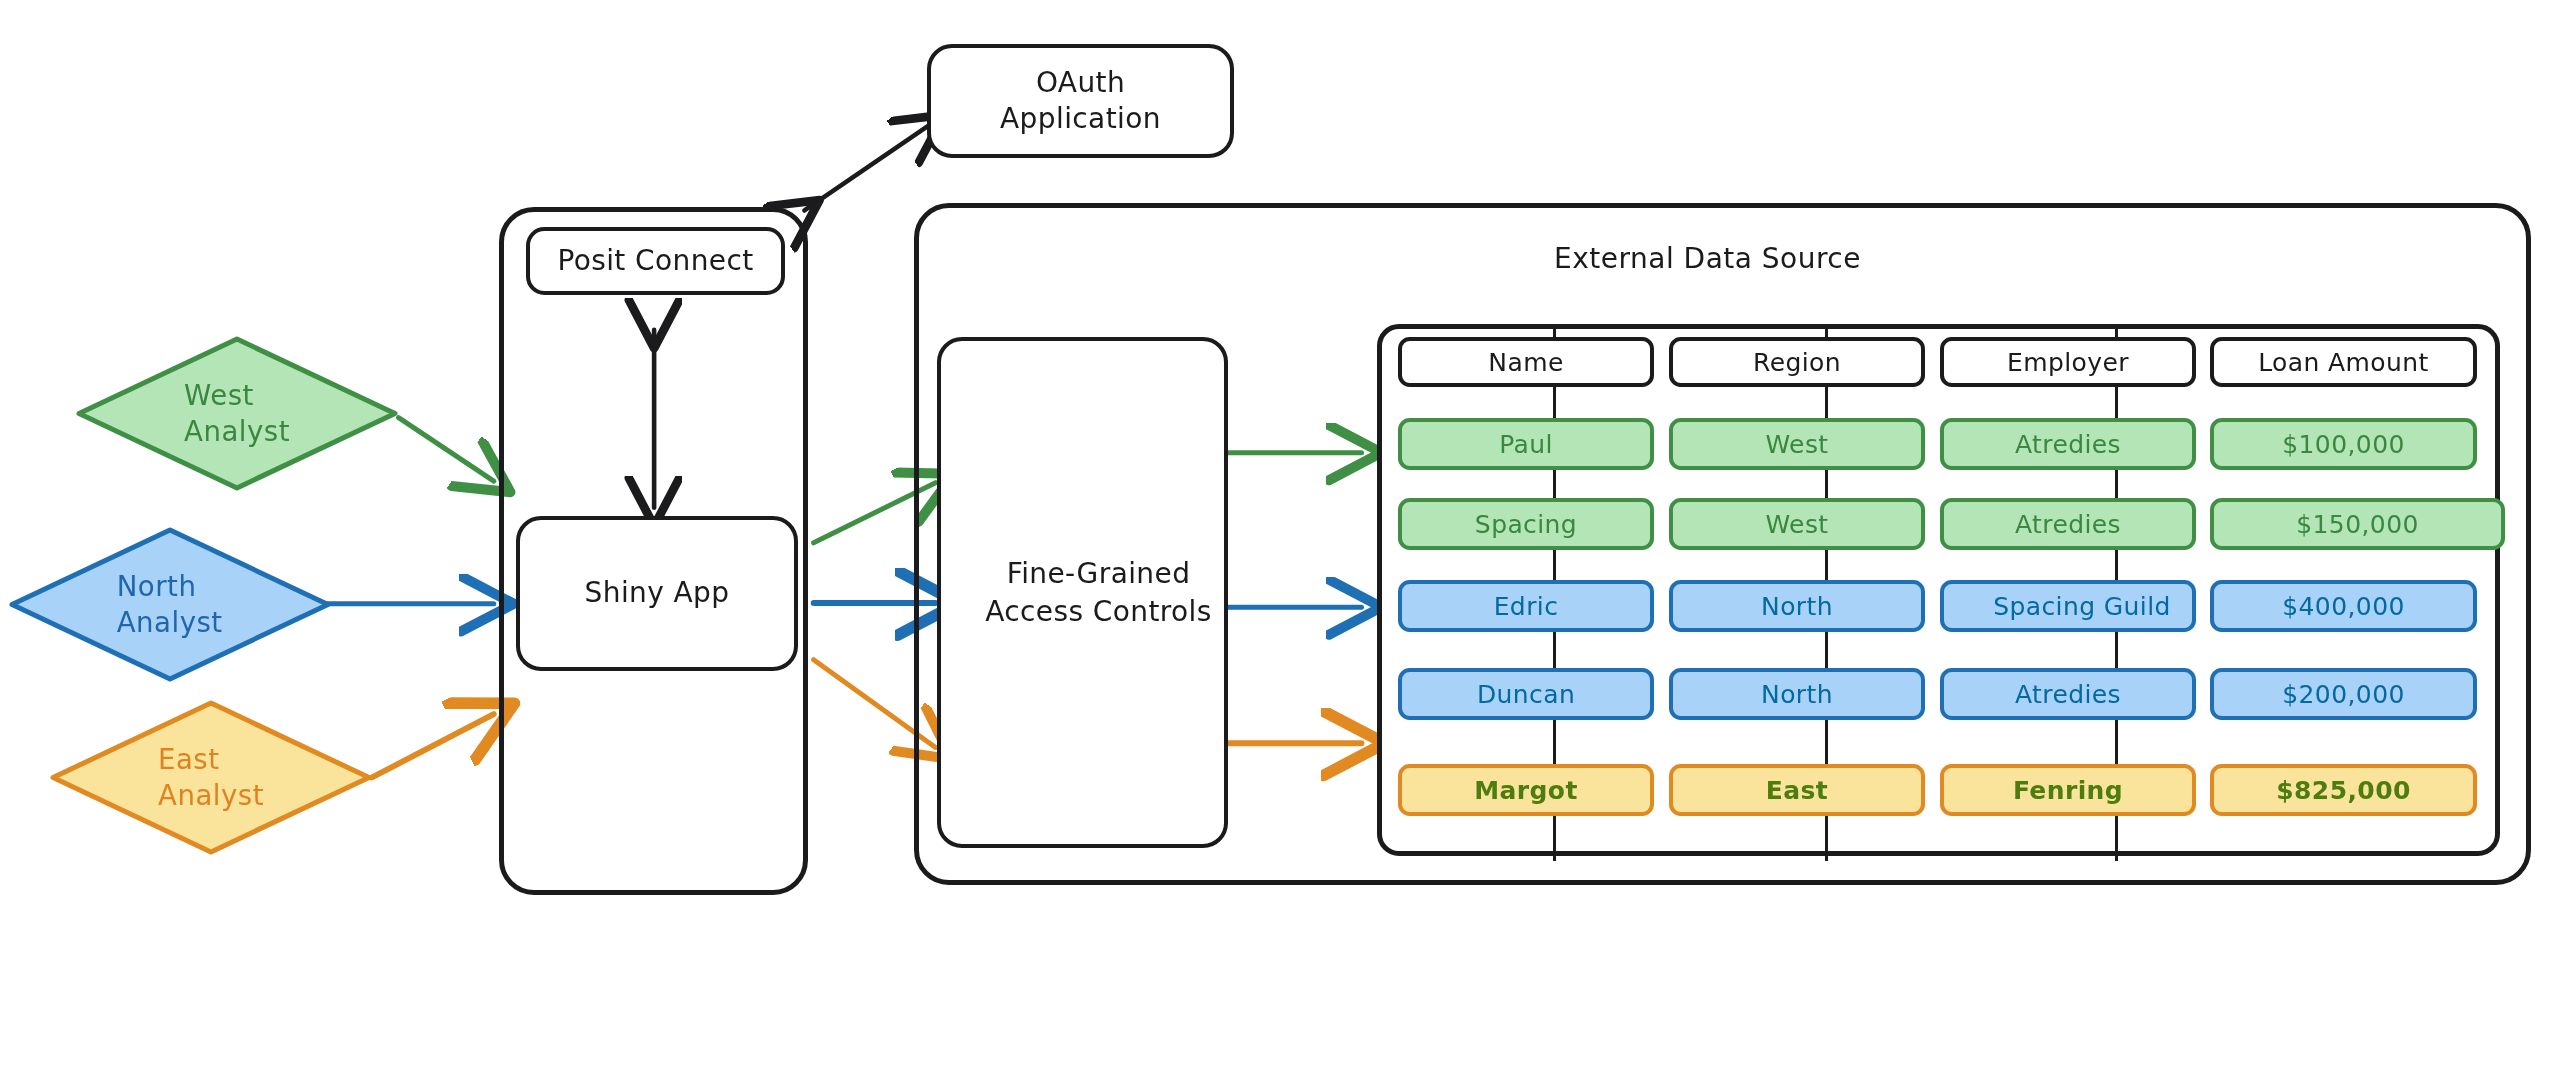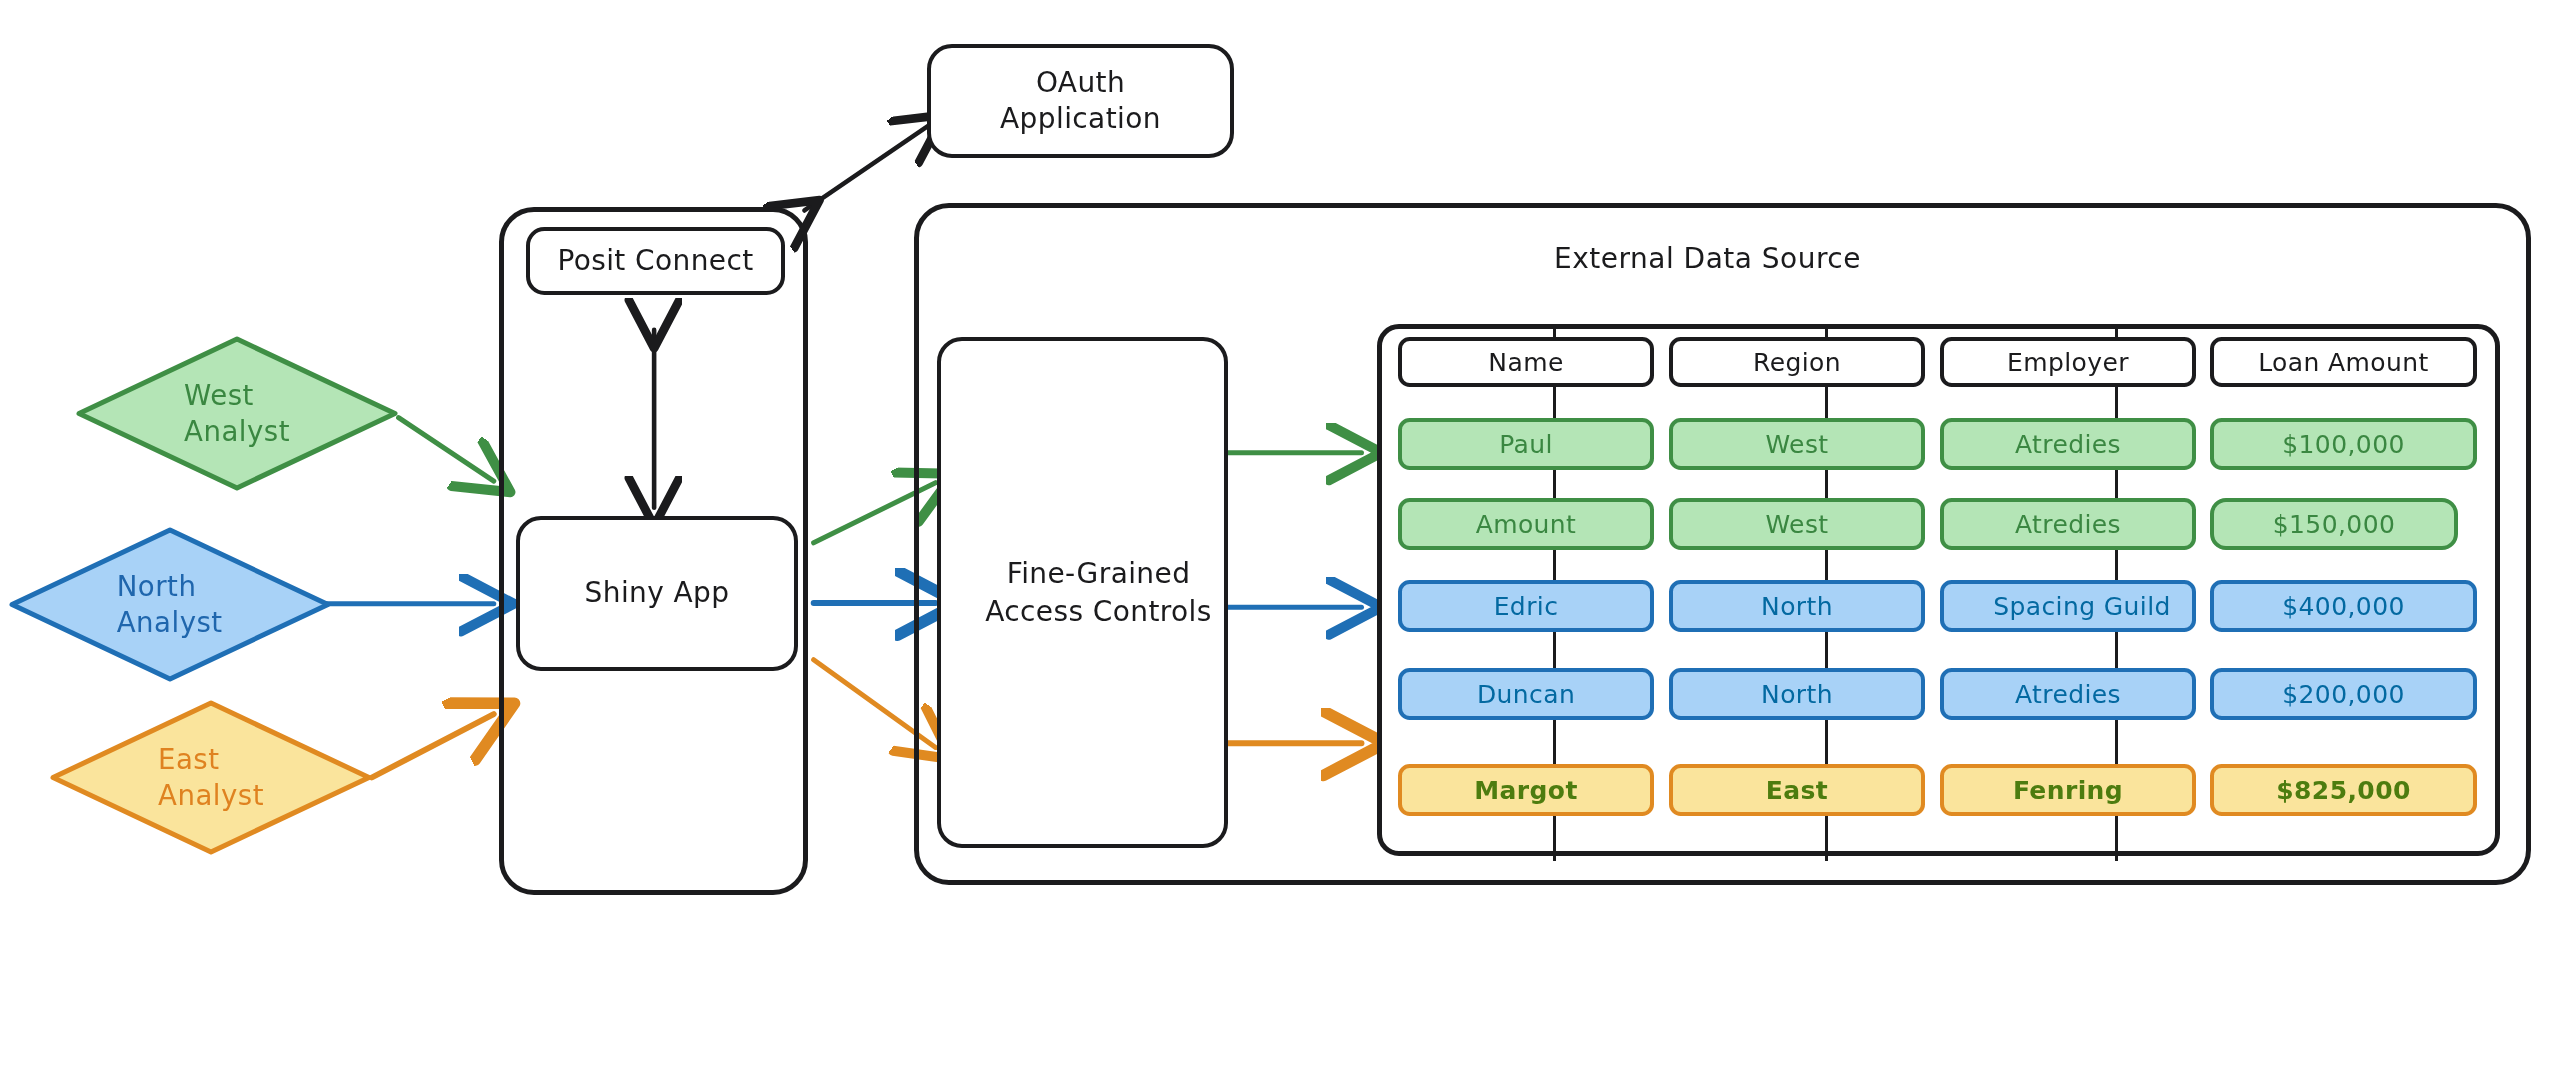--- a/index.html
+++ b/index.html
@@ -263,24 +263,24 @@
   <div class="cell header hand" style="left:1398px; top:337px; width:256px; height:50px;">Name</div>
   <div class="cell header hand" style="left:1669px; top:337px; width:256px; height:50px;">Region</div>
   <div class="cell header hand" style="left:1940px; top:337px; width:256px; height:50px;">Employer</div>
   <div class="cell header hand" style="left:2210px; top:337px; width:267px; height:50px;">Loan Amount</div>
 
   <div class="cell green hand" style="left:1398px; top:418px; width:256px; height:52px;">Paul</div>
   <div class="cell green hand" style="left:1669px; top:418px; width:256px; height:52px;">West</div>
   <div class="cell green hand" style="left:1940px; top:418px; width:256px; height:52px;">Atredies</div>
   <div class="cell green hand" style="left:2210px; top:418px; width:267px; height:52px;">$100,000</div>
 
-  <div class="cell green hand" style="left:1398px; top:498px; width:256px; height:52px;">Amount</div>
+  <div class="cell green hand" style="left:1398px; top:498px; width:256px; height:52px;">Spacing</div>
   <div class="cell green hand" style="left:1669px; top:498px; width:256px; height:52px;">West</div>
   <div class="cell green hand" style="left:1940px; top:498px; width:256px; height:52px;">Atredies</div>
-  <div class="cell green hand" style="left:2210px; top:498px; width:248px; height:52px;border-radius:16px;">$150,000</div>
+  <div class="cell green hand" style="left:2210px; top:498px; width:295px; height:52px;">$150,000</div>
 
   <div class="cell blue hand" style="left:1398px; top:580px; width:256px; height:52px;">Edric</div>
   <div class="cell blue hand" style="left:1669px; top:580px; width:256px; height:52px;">North</div>
   <div class="cell blue hand" style="left:1940px; top:580px; width:256px; height:52px;padding-left:28px;">Spacing Guild</div>
   <div class="cell blue hand" style="left:2210px; top:580px; width:267px; height:52px;">$400,000</div>
 
   <div class="cell blue hand" style="left:1398px; top:668px; width:256px; height:52px;">Duncan</div>
   <div class="cell blue hand" style="left:1669px; top:668px; width:256px; height:52px;">North</div>
   <div class="cell blue hand" style="left:1940px; top:668px; width:256px; height:52px;">Atredies</div>
   <div class="cell blue hand" style="left:2210px; top:668px; width:267px; height:52px;">$200,000</div>

